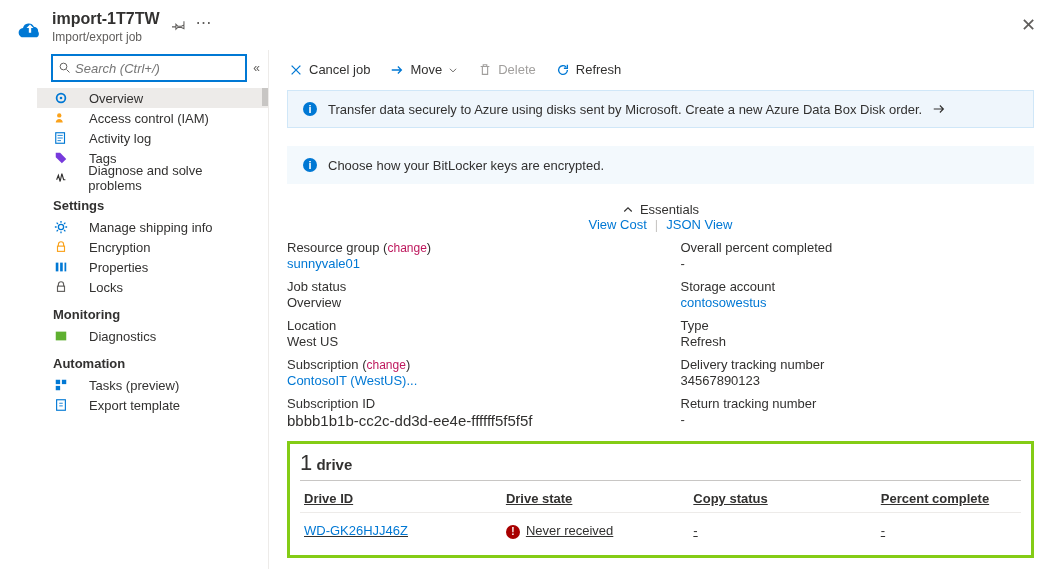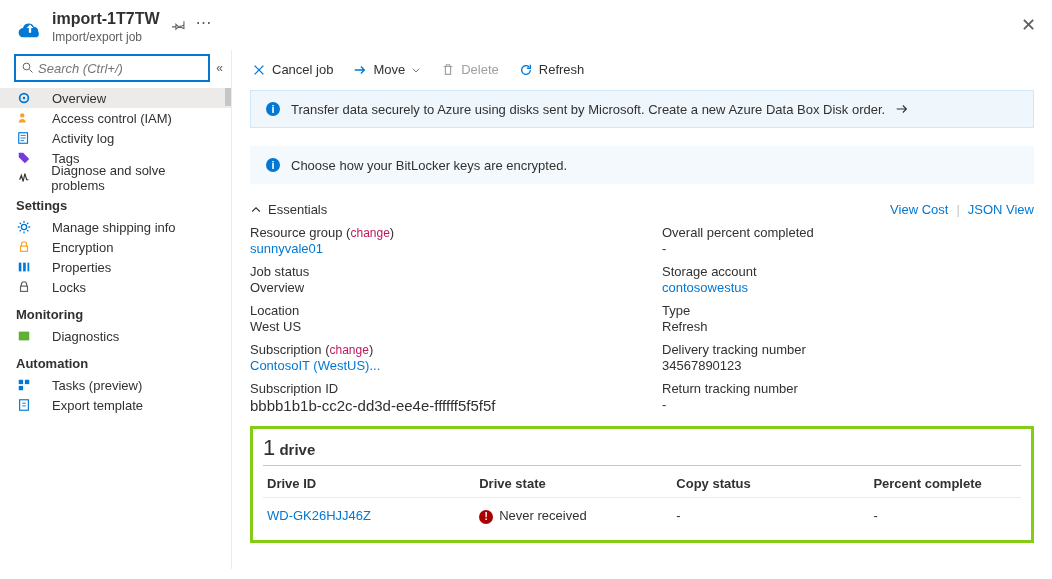--- a/index.html
+++ b/index.html
@@ -6,21 +6,21 @@
 body { background: #fff; color: #323130; font-size: 13px; width: 1052px; height: 579px; overflow: hidden; position: relative; }
 
 .header { display: flex; align-items: flex-start; padding: 10px 16px 6px 16px; }
 .header-icon { width: 28px; height: 28px; margin-right: 8px; margin-top: 4px; }
 .header-icon svg { width: 28px; height: 28px; }
 .header-title { font-size: 16px; font-weight: 600; color: #323130; }
 .header-subtitle { font-size: 12px; color: #605e5c; margin-top: 2px; }
 .header-actions { margin-left: 12px; margin-top: 8px; display: flex; gap: 10px; color: #605e5c; }
 .header-close { position: absolute; right: 16px; top: 14px; font-size: 18px; color: #605e5c; cursor: pointer; }
 
-.body { display: flex; height: calc(100% - 60px); }
+.body { display: flex; height: calc(100% - 60px); padding-left: 37px; }
 
 .sidebar { width: 232px; border-right: 1px solid #edebe9; display: flex; flex-direction: column; position: relative; }
 .search-row { display: flex; align-items: center; padding: 4px 8px 6px 14px; gap: 6px; }
 .search-box { flex: 1; border: 2px solid #0078d4; height: 28px; display: flex; align-items: center; padding: 0 6px; }
 .search-box input { border: none; outline: none; font-size: 13px; width: 100%; font-style: italic; color: #605e5c; }
 .search-box .icon { color: #605e5c; margin-right: 4px; }
 .collapse-btn { color: #605e5c; font-size: 12px; }
 
 .sb-scroll { overflow-y: auto; flex: 1; position: relative; }
 .sb-item { display: flex; align-items: center; height: 20px; padding: 0 16px; cursor: pointer; gap: 20px; font-size: 13px; }
@@ -34,37 +34,37 @@
 .tb-btn { display: flex; align-items: center; gap: 6px; padding: 4px 8px; font-size: 13px; cursor: pointer; color: #323130; }
 .tb-btn .icon { color: #0078d4; }
 .tb-btn.disabled { color: #a19f9d; cursor: default; }
 .tb-btn.disabled .icon { color: #a19f9d; }
 
 .content { padding: 0 18px 12px 18px; overflow-y: auto; flex: 1; }
 .banner { background: #eff6fc; border: 1px solid #d0e7f8; padding: 10px 14px; display: flex; align-items: center; gap: 10px; font-size: 13px; margin-bottom: 18px; }
 .banner .icon { color: #0078d4; }
 .banner.light { background: #f3f9fd; border-color: #f3f9fd; }
 
-.essentials-row { display: flex; align-items: center; justify-content: space-between; margin-bottom: 8px; }
+.essentials-row { display: flex; align-items: center; justify-content: space-between; margin-bottom: 8px; flex-direction: column; }
 .essentials-toggle { display: flex; align-items: center; gap: 6px; font-size: 13px; cursor: pointer; }
 .essentials-links { display: flex; gap: 8px; font-size: 13px; }
 .essentials-links a { color: #0078d4; text-decoration: none; }
 .essentials-links .sep { color: #c8c6c4; }
 
 .ess-grid { display: grid; grid-template-columns: 1fr 1fr; column-gap: 40px; row-gap: 8px; margin-bottom: 12px; }
 .ess-item .label { font-size: 13px; color: #323130; }
 .ess-item .value { font-size: 13px; color: #323130; margin-top: 1px; }
 .ess-item .value.link { color: #0078d4; cursor: pointer; }
 .ess-item .small-link { color: #be185d; font-size: 12px; cursor: pointer; text-align: right; }
 
 .drive-box { border: 3px solid #84cc16; padding: 6px 10px 14px 10px; }
 .drive-title { font-size: 15px; font-weight: 600; margin-bottom: 4px; }
 .drive-title .num { font-size: 22px; font-weight: 400; }
 .drive-hr { border-top: 1px solid #c8c6c4; margin-bottom: 4px; }
-.drive-table { width: 100%; border-collapse: collapse; }
+.drive-table { width: 100%; border-collapse: collapse; text-decoration: underline; }
 .drive-table th { text-align: left; font-weight: 600; font-size: 13px; padding: 6px 4px; border-bottom: 1px solid #edebe9; }
 .drive-table td { text-align: left; font-size: 13px; padding: 10px 4px 2px 4px; }
 .drive-table .link { color: #0078d4; cursor: pointer; }
 .err-icon { display: inline-flex; width: 14px; height: 14px; background: #a80000; color: #fff; border-radius: 50%; align-items: center; justify-content: center; font-size: 10px; font-weight: bold; margin-right: 6px; }
 
 svg { display: block; }
 </style>
 </head>
 <body>
 

